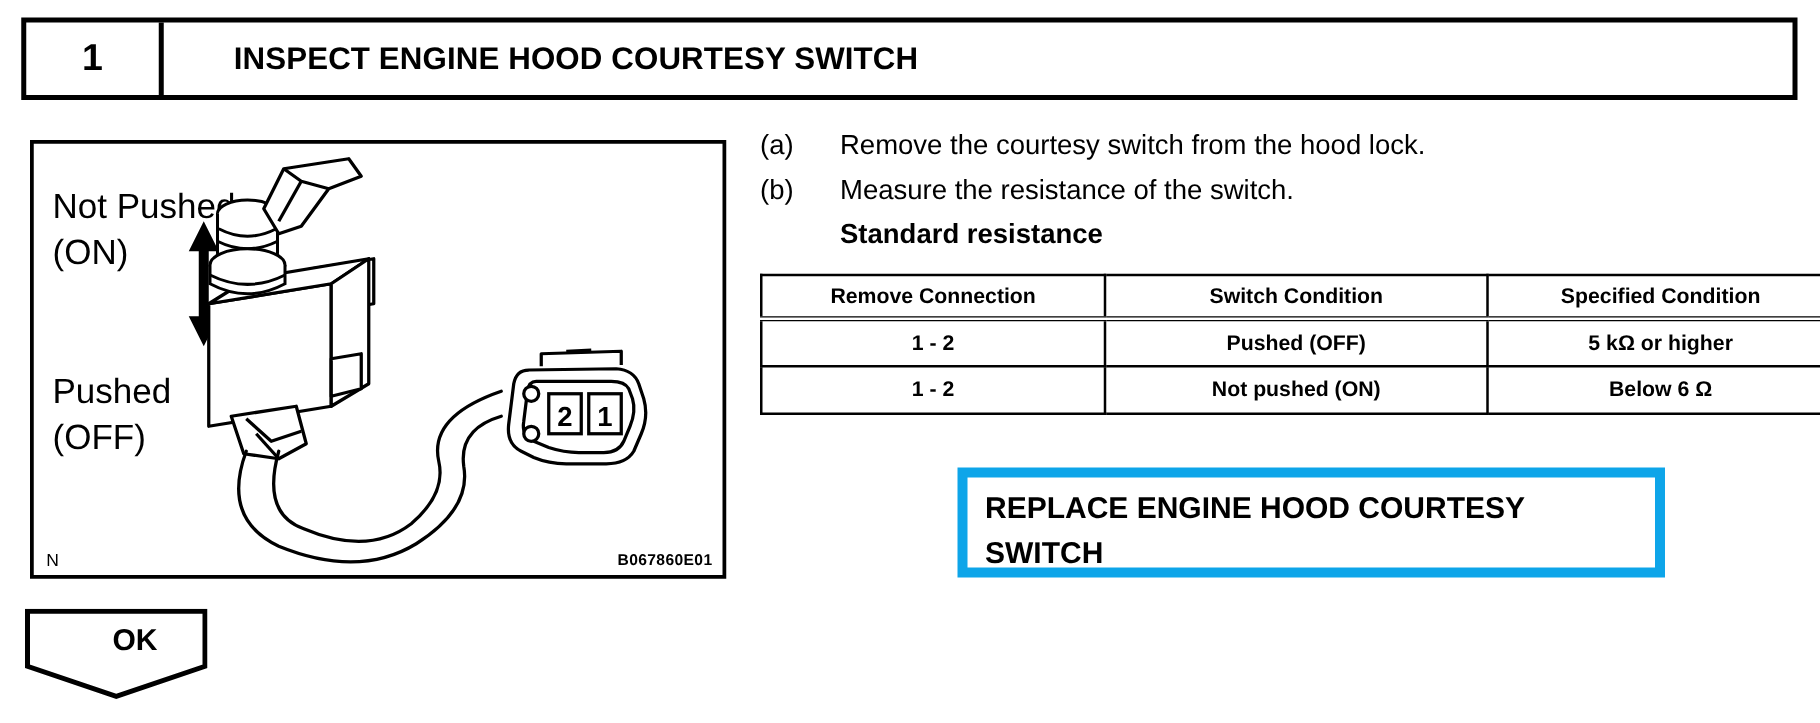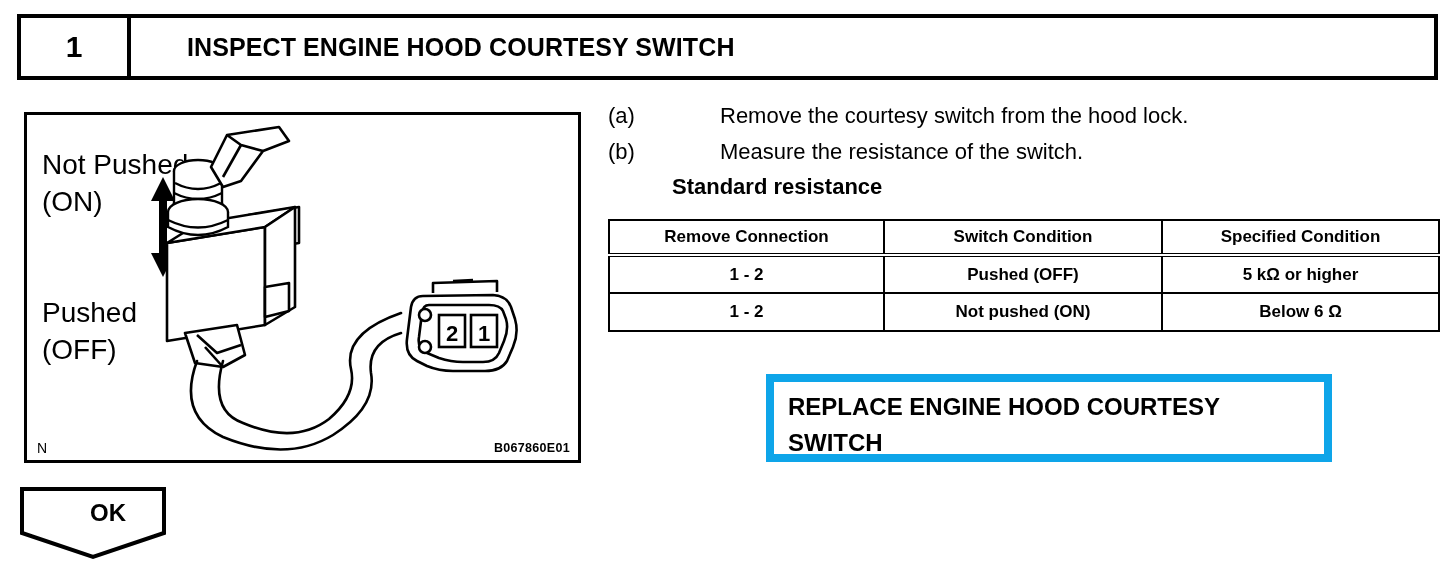--- a/index.html
+++ b/index.html
@@ -111,21 +111,20 @@
   }
   .proc-letter {
     width: 64px;
     flex: 0 0 auto;
     font-size: 22px;
     line-height: 1.48;
   }
   .proc-text {
     font-size: 22px;
     line-height: 1.48;
-    margin-left: 48px;
   }
   .proc-subhead {
     margin-left: 64px;
     font-size: 22px;
     font-weight: bold;
     line-height: 1.48;
   }
 
   
   .spec-table {
@@ -149,21 +148,21 @@
   .spec-table thead th {
     border-bottom: 2px solid #000;
   }
   .spec-table thead tr {
     height: 32px;
   }
   .spec-table tbody tr:first-child td {
     border-top: 4px double #000;
   }
   .spec-table .col-a { width: 275px; }
-  .spec-table .col-b { width: 278px; }
+  .spec-table .col-b { width: 306px; }
   .spec-table .col-c { width: 277px; }
   .spec-table tbody td { height: 38px; }
 
   
   .ng-branch {
     position: absolute;
     left: 610px;
     top: 374px;
     width: 828px;
     height: 90px;

